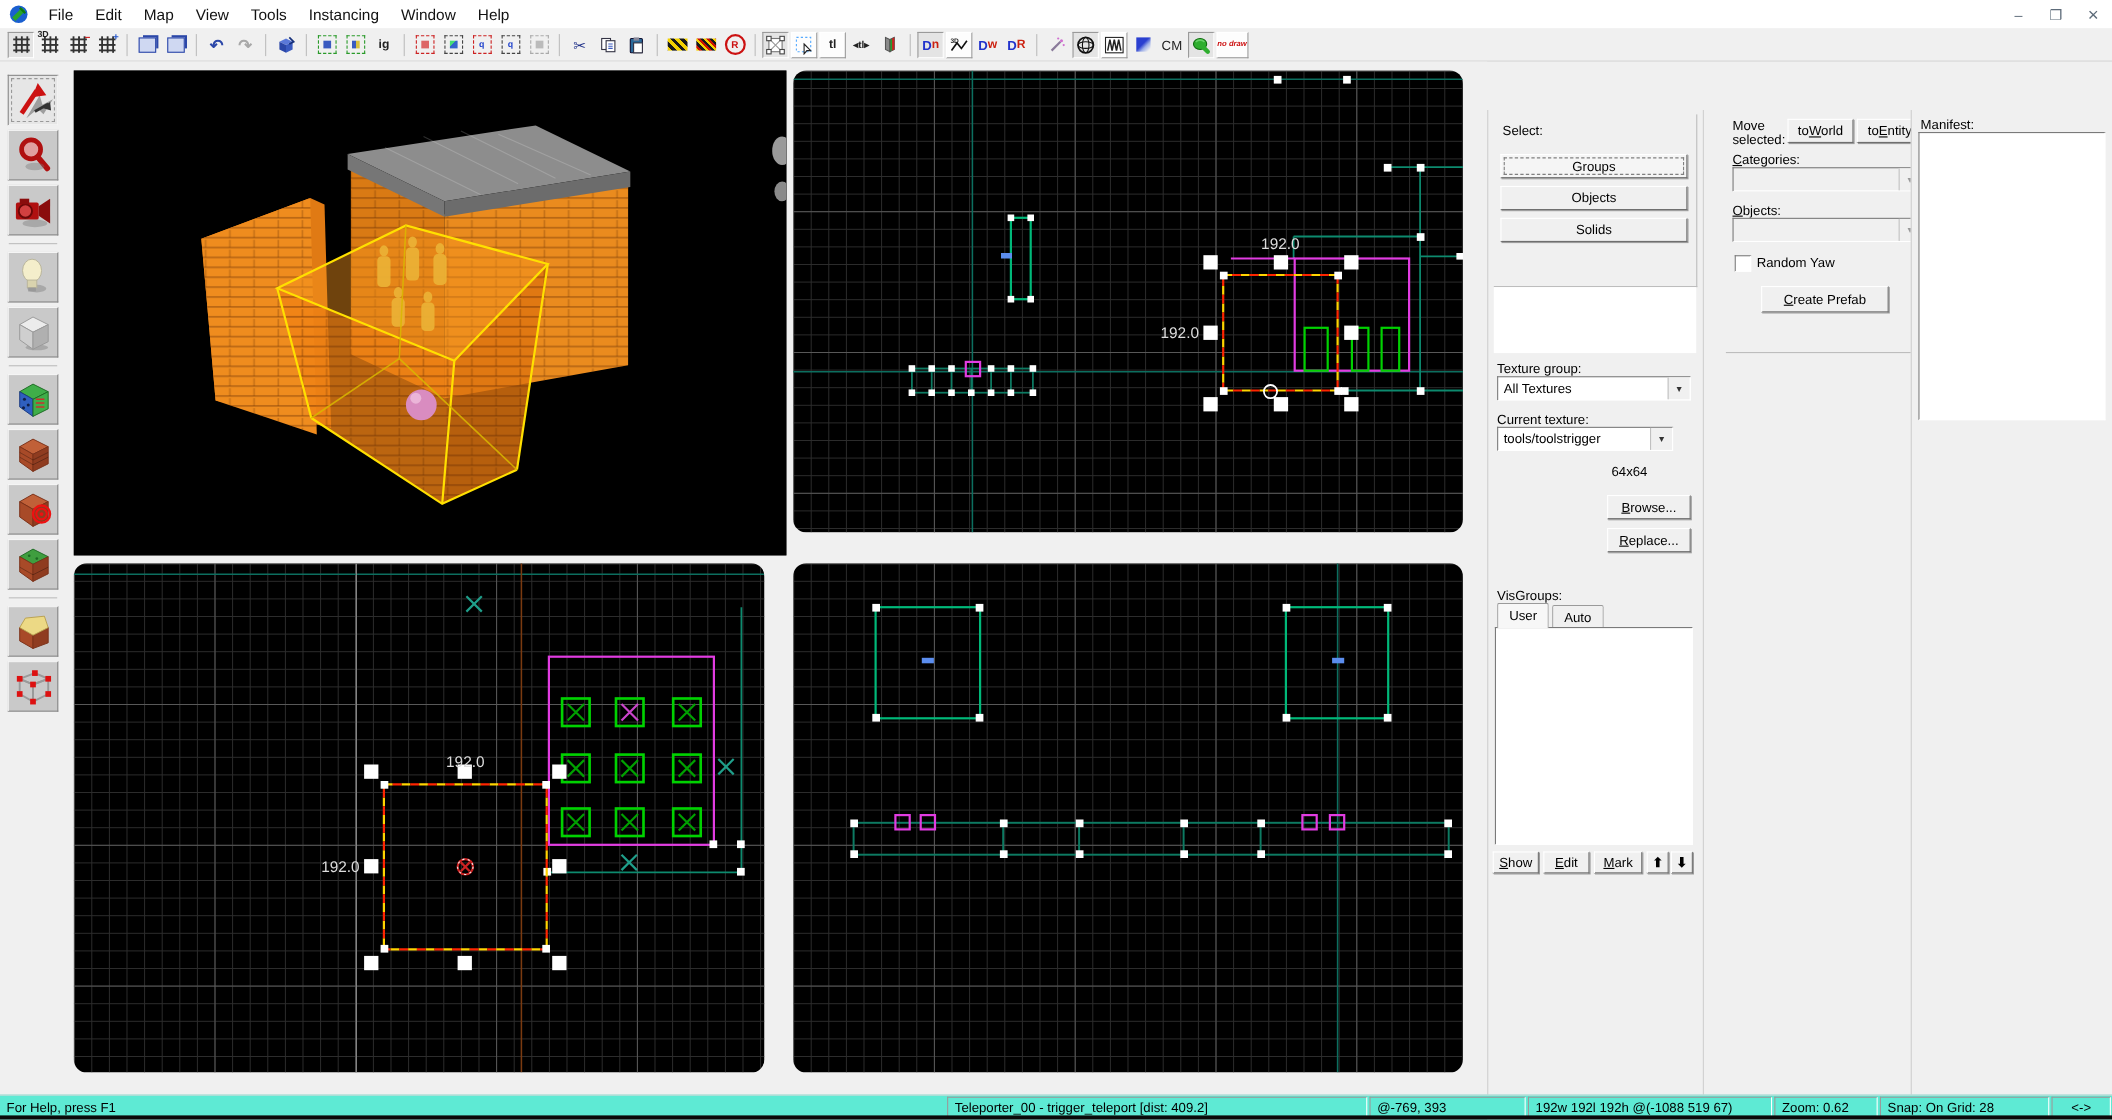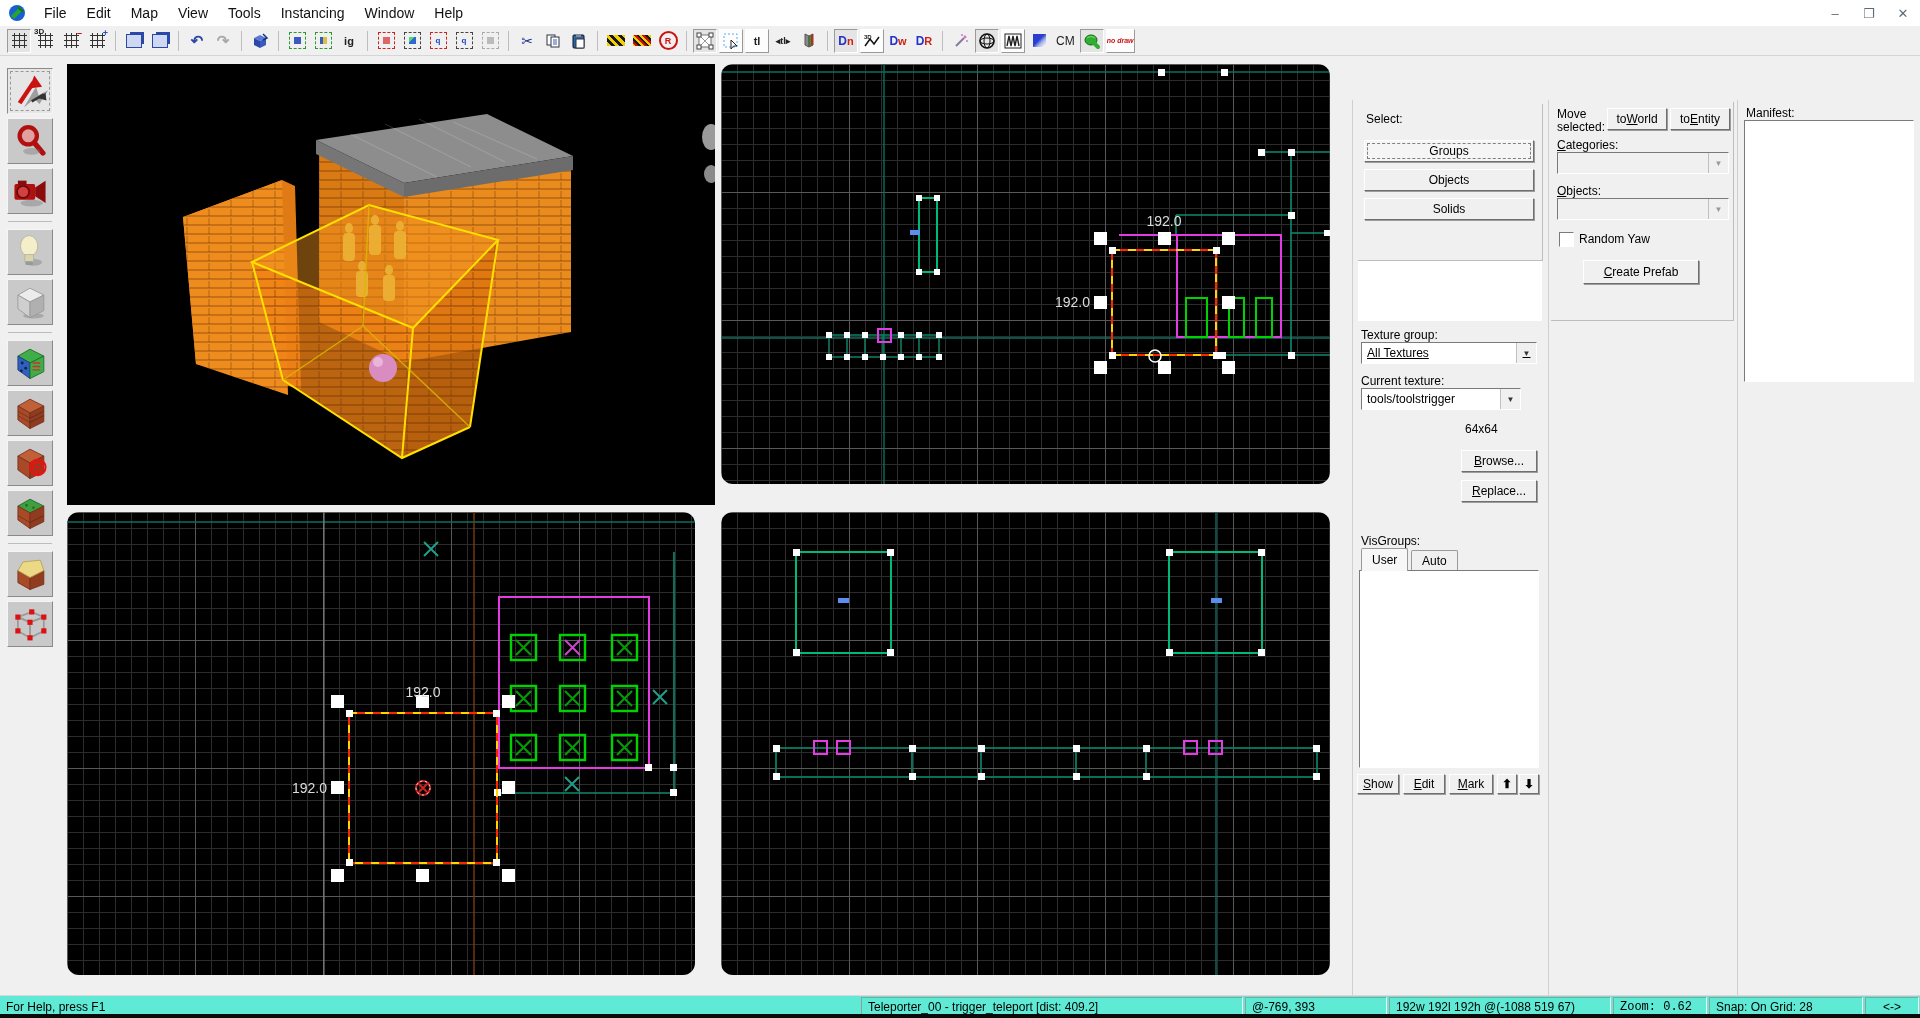--- a/index.html
+++ b/index.html
@@ -725,21 +725,21 @@
   <div class="panel" style="left:1352px;width:196px;">
     <div style="position:absolute;left:5px;top:4px;width:184px;height:156px;border-right:1px solid #bdbdbd;border-bottom:1px solid #bdbdbd;">
       <div class="plabel" style="position:absolute;left:8px;top:8px;">Select:</div>
       <div class="btn def" style="position:absolute;left:6px;top:36px;width:170px;height:22px;text-align:right;">Groups</div>
       <div class="btn" style="position:absolute;left:6px;top:65px;width:170px;height:22px;">Objects</div>
       <div class="btn" style="position:absolute;left:6px;top:94px;width:170px;height:22px;">Solids</div>
     </div>
     <div style="position:absolute;left:5px;top:161px;width:184px;height:60px;background:#fff;"></div>
 
     <div class="plabel" style="position:absolute;left:8px;top:228px;">Texture group:</div>
-    <div class="combo" style="position:absolute;left:8px;top:242px;width:176px;text-decoration:underline;">
+    <div class="combo" style="position:absolute;left:8px;top:242px;width:176px;">
       <div class="val">All Textures</div>
       <div class="drop">▼</div>
     </div>
     <div class="plabel" style="position:absolute;left:8px;top:274px;">Current texture:</div>
     <div class="combo" style="position:absolute;left:8px;top:288px;width:160px;">
       <div class="val">tools/toolstrigger</div>
       <div class="drop">▼</div>
     </div>
     <div class="plabel" style="position:absolute;left:112px;top:322px;">64x64</div>
     <div class="btn" style="position:absolute;left:108px;top:350px;width:76px;height:22px;">
@@ -760,21 +760,21 @@
       <span><u>E</u><span>dit</span></span>
       </div>
     <div class="btn" style="position:absolute;left:96px;top:674px;width:44px;height:20px;">
       <span><u>M</u><span>ark</span></span>
       </div>
     <div class="btn" style="position:absolute;left:144px;top:674px;width:20px;height:20px;font-weight:bold;">⬆</div>
     <div class="btn" style="position:absolute;left:166px;top:674px;width:20px;height:20px;font-weight:bold;">⬇</div>
   </div>
 
   <div class="panel" style="left:1548px;width:189px;">
-    <div style="position:absolute;left:2px;top:2px;width:182px;height:218px;border-right:1px solid #bdbdbd;border-bottom:1px solid #bdbdbd;">
+    <div style="position:absolute;left:20px;top:2px;width:182px;height:218px;border-right:1px solid #bdbdbd;border-bottom:1px solid #bdbdbd;">
       <div class="plabel" style="position:absolute;left:6px;top:6px;width:48px;line-height:13px;">Move selected:</div>
       <div class="btn" style="position:absolute;left:56px;top:6px;width:60px;height:22px;">
         <span><span>to</span><u>W</u><span>orld</span></span>
         </div>
       <div class="btn" style="position:absolute;left:119px;top:6px;width:60px;height:22px;">
         <span><span>to</span><u>E</u><span>ntity</span></span>
         </div>
       <div class="plabel" style="position:absolute;left:6px;top:36px;">
         <u>C</u><span>ategories:</span></div>
       <div class="combo disabled" style="position:absolute;left:6px;top:50px;width:172px;">
@@ -798,18 +798,18 @@
   <div class="panel" style="left:1737px;width:183px;">
     <div class="plabel" style="position:absolute;left:8px;top:6px;">Manifest:</div>
     <div class="listbox" style="position:absolute;left:6px;top:20px;width:170px;height:262px;"></div>
   </div>
 
   <div class="statusbar">
     <div class="flexfill">For Help, press F1</div>
     <div class="sseg" style="width:368px;">Teleporter_00 - trigger_teleport   [dist: 409.2]</div>
     <div class="sseg" style="width:128px;">@-769, 393</div>
     <div class="sseg" style="width:208px;">192w 192l 192h @(-1088 519 67)</div>
-    <div class="sseg" style="width:80px;font-family:Liberation Mono, monospace;">Zoom: 0.62</div>
+    <div class="sseg" style="width:80px;">Zoom: 0.62</div>
     <div class="sseg" style="width:140px;">Snap: On Grid: 28</div>
     <div class="sseg" style="width:40px;justify-content:center;">&lt;-&gt;</div>
   </div>
   <div class="bbar"></div>
 </div>
 
 </body></html>

